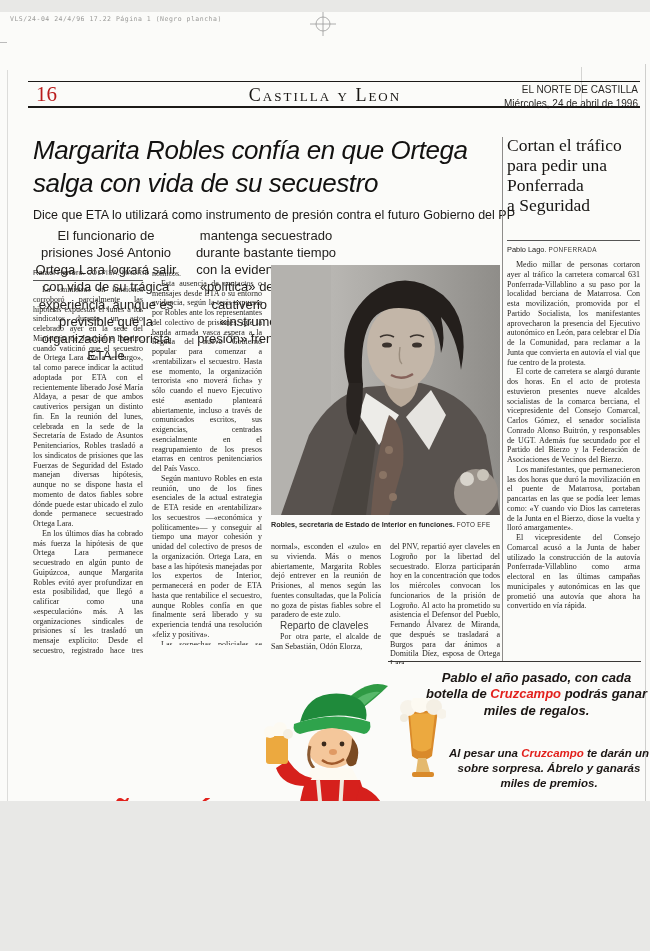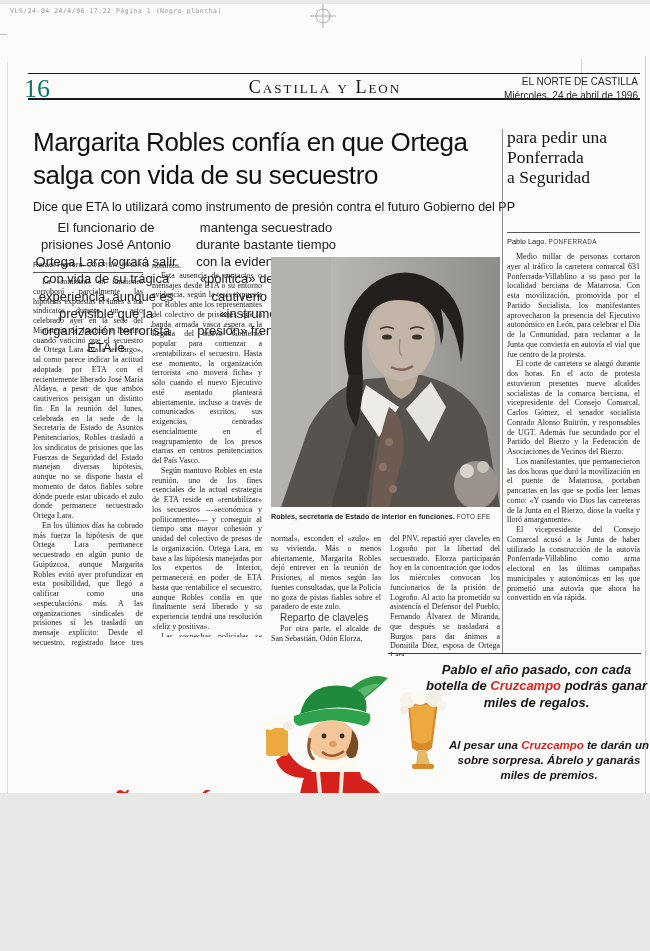--- a/index.html
+++ b/index.html
@@ -1,37 +1,37 @@
 <!DOCTYPE html>
 <html lang="es"><head>
 <meta charset="utf-8">
 <style>
   html,body{margin:0;padding:0;background:#e8e8e6;}
-  .page{position:relative;width:650px;height:789px;margin:4px auto;background:#fbfbf9;overflow:hidden;
+  .page{position:relative;width:650px;height:789px;margin:12px auto;background:#fbfbf9;overflow:hidden;
         font-family:"Liberation Sans",sans-serif;color:#141210;}
   .abs{position:absolute;}
 
   
   .slug{left:10px;top:3px;font-family:"DejaVu Sans Mono",monospace;font-size:6.5px;color:#9a9a98;letter-spacing:.5px;white-space:nowrap;}
   .edge-left{left:7px;top:58px;width:1px;height:893px;background:#dcdcda;}
   .edge-right{left:645px;top:52px;width:1px;height:899px;background:#cfcfcd;}
   .tick-left{left:0;top:30px;width:7px;height:1px;background:#bbb;}
   .tick-right{left:581px;top:55px;width:1px;height:34px;background:#d4d4d2;}
 
   
   .rule-top{left:28px;top:69px;width:612px;height:1px;background:#1c1a18;}
   .rule-bottom{left:28px;top:94px;width:612px;height:2px;background:#1c1a18;}
-  .pageno{left:24px;top:70px;font-family:"Liberation Serif",serif;font-size:26px;color:#0f766e;}
+  .pageno{left:36px;top:70px;font-family:"Liberation Serif",serif;font-size:21px;color:#b91c1c;}
   .section{left:0;top:73px;width:650px;text-align:center;font-family:"Liberation Serif",serif;
            font-variant:small-caps;font-size:18px;letter-spacing:2px;color:#171512;}
   .mast-right{right:12px;top:71px;text-align:right;font-size:10px;line-height:1.35;color:#2a2826;}
 
   
   .headline{left:33px;top:122px;width:470px;font-size:26px;line-height:33px;letter-spacing:-.4px;color:#121110;}
-  .headline div{white-space:nowrap;}
+  .headline div{white-space:nowrap;font-style:italic;}
   .subhead{left:33px;top:196px;width:470px;font-size:12.5px;white-space:nowrap;color:#1a1816;}
   .lead{left:33px;top:215px;width:468px;display:flex;gap:14px;}
   .lead div{width:146px;font-size:13px;line-height:1.32;text-align:center;color:#24221f;}
   .byline{left:33px;top:256px;width:110px;font-size:7.6px;color:#1c1a18;white-space:nowrap;}
   .byline .agency{font-size:6.4px;letter-spacing:.4px;color:#3a3836;}
   .byline-rule{left:33px;top:268px;width:110px;height:1px;background:#555;}
 
   .bodycol{font-family:"Liberation Serif",serif;font-size:8px;line-height:1.22;text-align:justify;color:#211f1c;overflow:hidden;}
   .bodycol p{margin:0;text-indent:9px;}
   .noindent-first p:first-child{text-indent:0;}
@@ -181,20 +181,21 @@
   <div class="abs bodycol col3">
     <p class="cont">normal», esconden el «zulo» en su vivienda. Más o menos abiertamente, Margarita Robles dejó entrever en la reunión de Prisiones, al menos según las fuentes consultadas, que la Policía no goza de pistas fiables sobre el paradero de este zulo.</p>
     <p class="crosshead">Reparto de claveles</p>
     <p>Por otra parte, el alcalde de San Sebastián, Odón Elorza,</p>
   </div>
 
   <div class="abs vsep"></div>
   <div class="abs endrule"></div>
 
   <div class="abs side-title">
+      <div>Cortan el tráfico</div>
       <div>para pedir una</div>
       <div>Ponferrada</div>
       <div>a Seguridad</div>
     </div>
   <div class="abs side-rule"></div>
   <div class="abs side-byline">
     <span>Pablo Lago.</span>
     <span class="place">PONFERRADA</span>
   </div>
   <div class="abs bodycol side-body">

